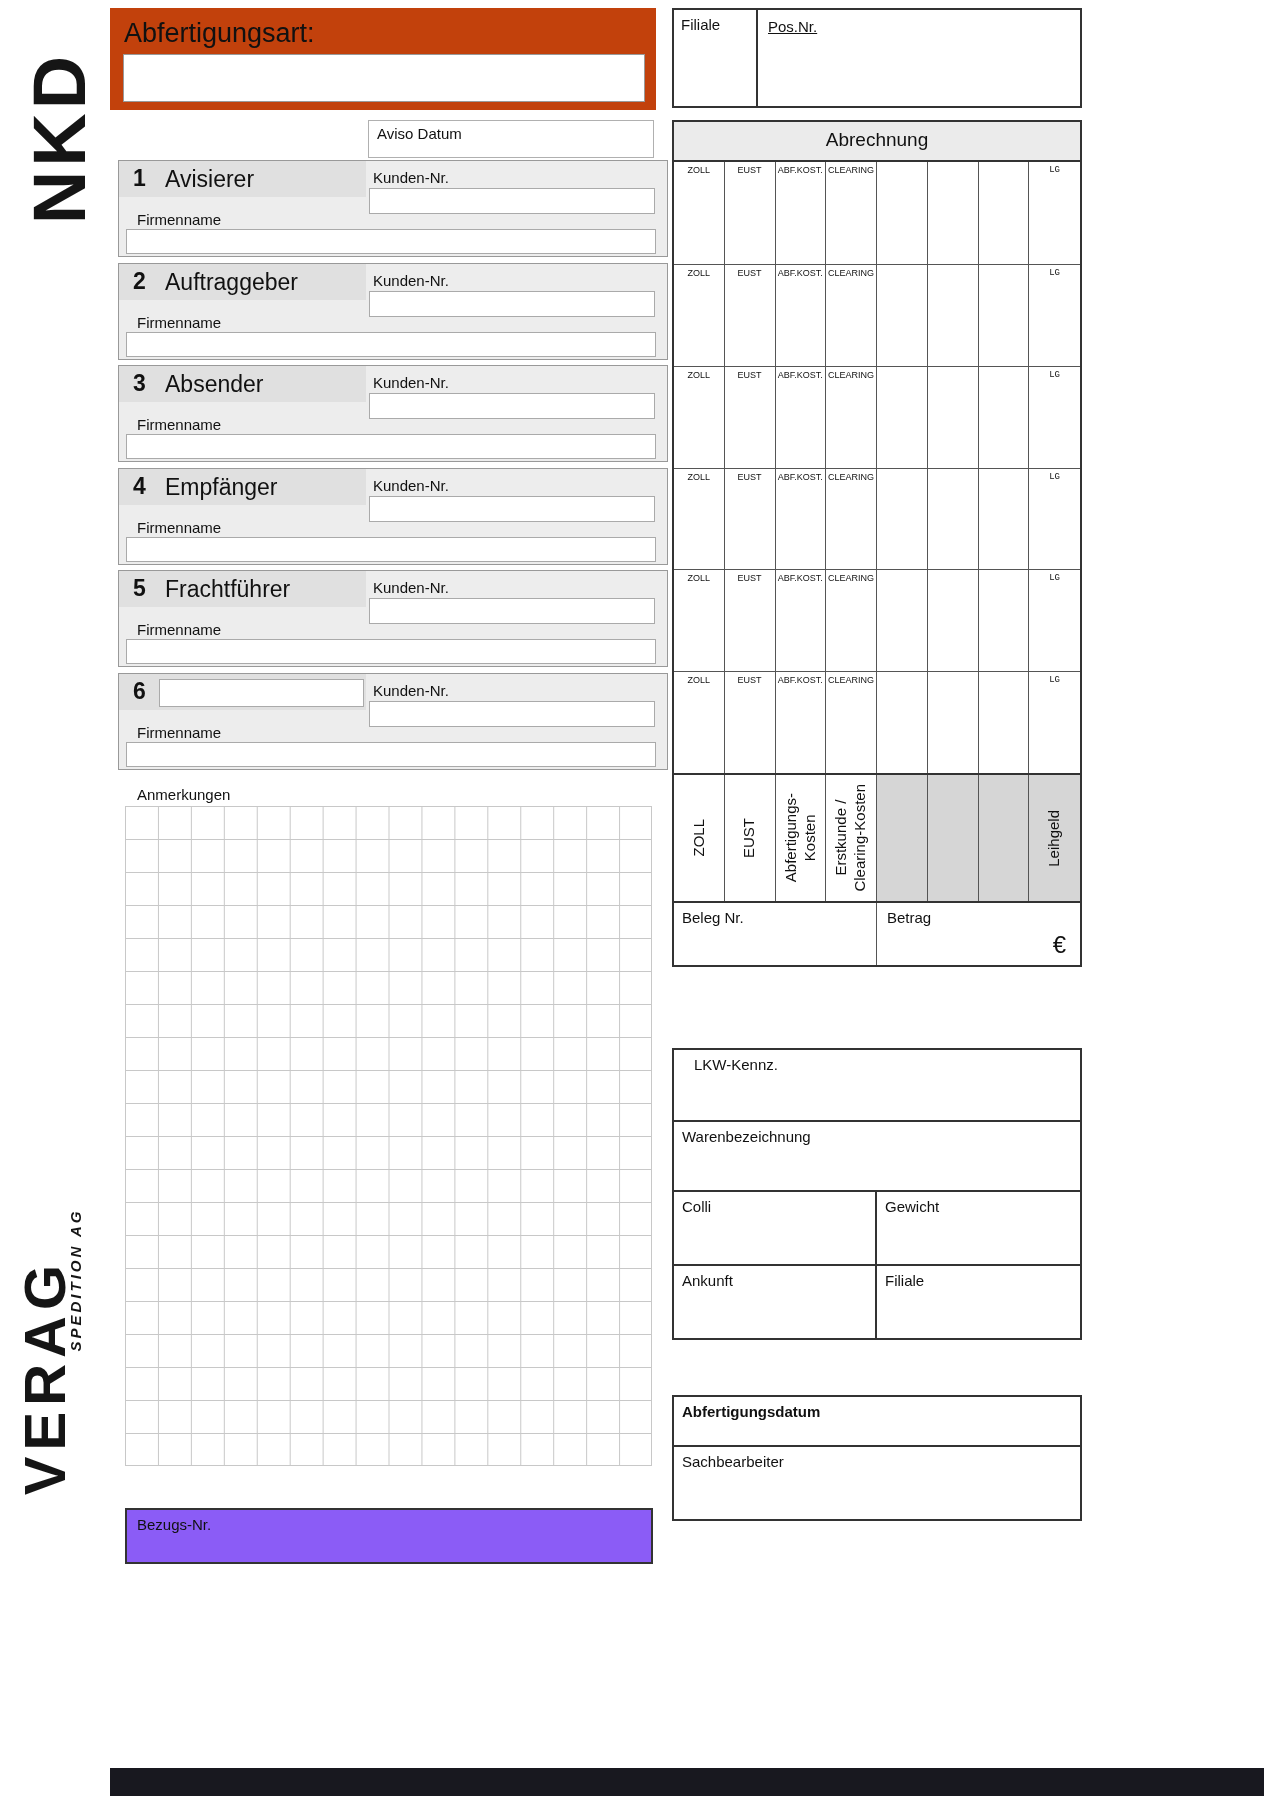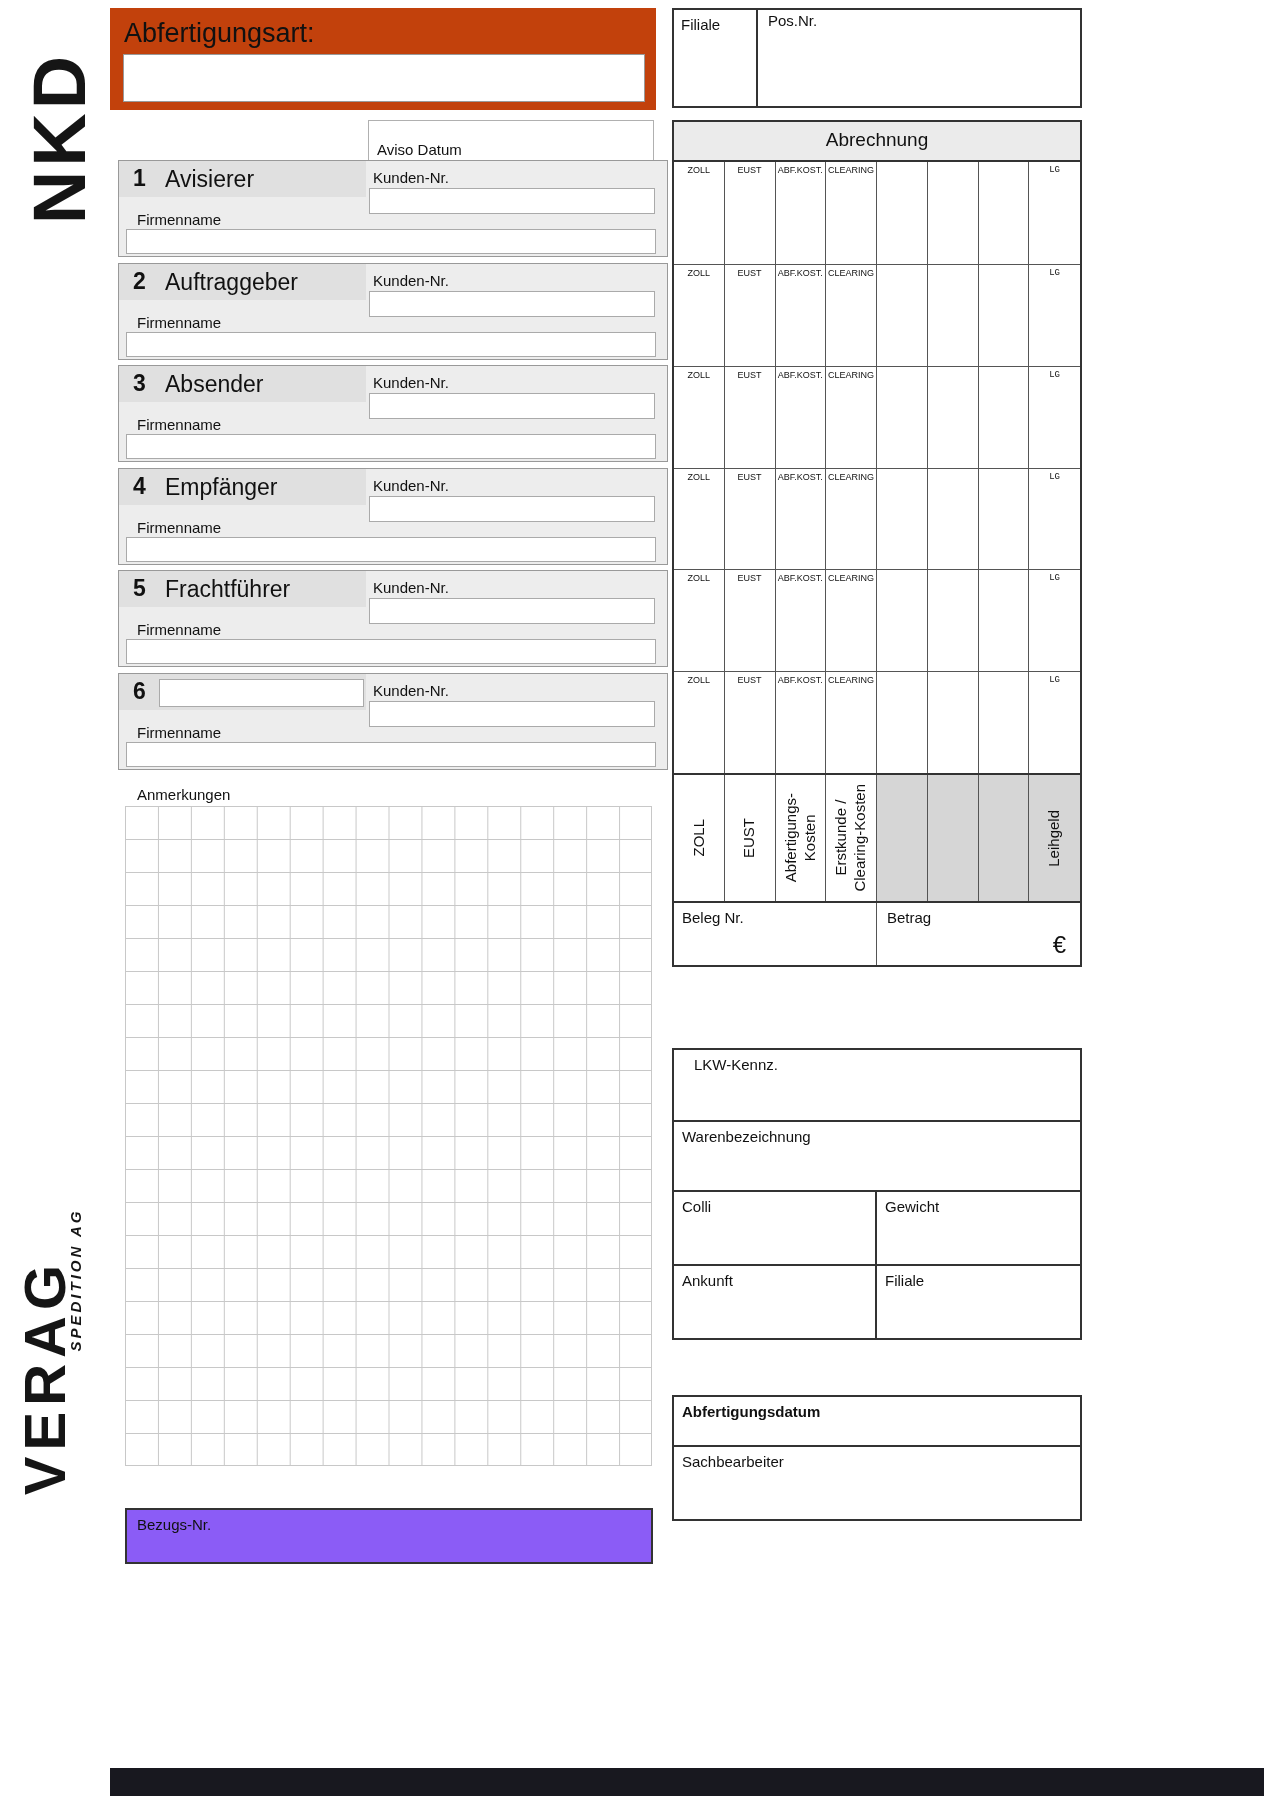--- a/index.html
+++ b/index.html
@@ -31,24 +31,24 @@
   }
 
   
   .abf-block { left:110px; top:8px; width:546px; height:102px; background:#c2410c; }
   .abf-label { position:absolute; left:14px; top:10px; font-size:27px; }
   .abf-input { position:absolute; left:13px; top:46px; width:522px; height:48px; background:#fff; border:1px solid #999; }
 
   
   .filiale-box { left:672px; top:8px; width:410px; height:100px; border:2px solid #333; display:flex; background:#fff; }
   .filiale-cell { width:84px; border-right:2px solid #333; padding:6px 7px; font-size:15px; }
-  .posnr-cell { flex:1; padding:2px 10px; font-size:15px; }
-
-  
-  .aviso-box { left:368px; top:120px; width:286px; height:38px; background:#fff; border:1px solid #b0b0b0; padding:20px 8px; font-size:15px; }
+  .posnr-cell { flex:1; padding:8px 10px; font-size:15px;text-decoration:underline; }
+
+  
+  .aviso-box { left:368px; top:120px; width:286px; height:38px; background:#fff; border:1px solid #b0b0b0; padding:4px 8px; font-size:15px; }
 
   
   .abrechnung-header { left:672px; top:120px; width:410px; height:40px; background:#ebebeb; border:2px solid #333; border-bottom:none; text-align:center; font-size:19px; line-height:36px; }
   .ab-table { left:672px; top:160px; width:410px; height:615px; border:2px solid #333; display:grid; grid-template-rows:repeat(6,1fr); background:#fff; }
   .ab-row { display:grid; grid-template-columns:repeat(8,1fr); border-top:1px solid #555; }
   .ab-row:first-child { border-top:none; }
   .ab-cell { border-right:1px solid #555; position:relative; }
   .ab-cell:last-child { border-right:none;font-family:Liberation Mono, monospace; }
   .chdr { display:block; text-align:center; font-size:9px; padding-top:3px; white-space:nowrap; overflow:hidden; }
 

